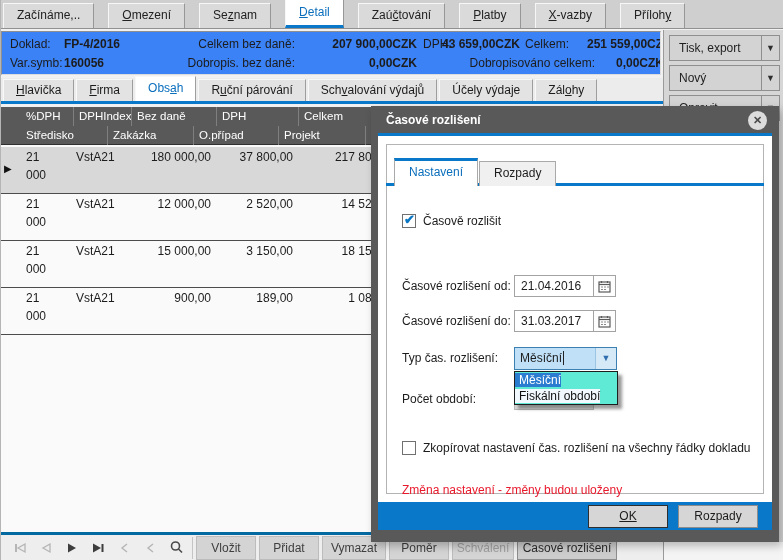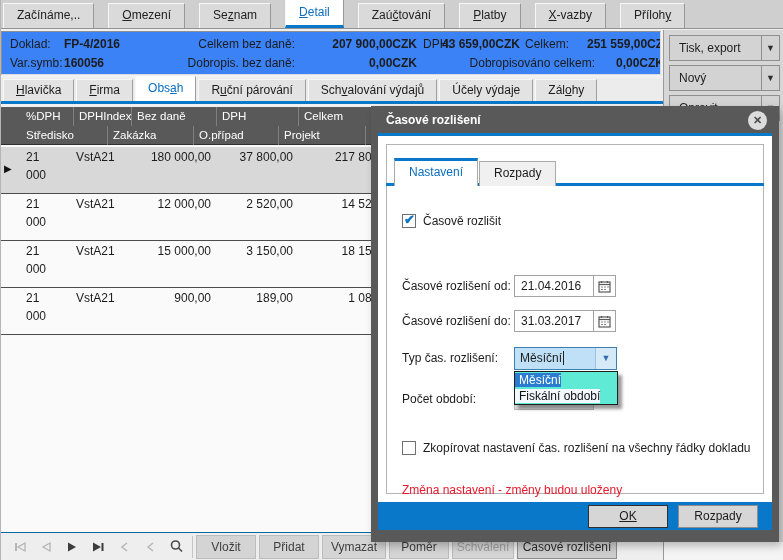--- a/index.html
+++ b/index.html
@@ -52,21 +52,21 @@
     font-size:11.5px; padding-left:5px; border-right:1px solid #7f7f7f; overflow:hidden; white-space:nowrap; }
   .gutterhead { position:absolute; left:0; top:0; width:20px; height:38px;
     background:#4f4f4f; border-right:1px solid #7f7f7f; text-align:center; }
   .rec { position:absolute; left:0; width:662px; height:47px; border-bottom:1px solid #4c4c4c; }
   .rec.sel { background:#d8d8d8; }
   .dcell { position:absolute; height:18px; line-height:18px; white-space:nowrap; overflow:hidden; }
   .num { text-align:right; }
   .rowmark { position:absolute; left:3px; top:16px; font-size:10px; color:#111; }
   
   .toolbar { position:absolute; left:0; top:532px; width:662px; height:28px;
-    background:#eeeeee; border-top:1px solid #0369a1; display:flex; align-items:center; }
+    background:#eeeeee; border-top:3px solid #0369a1; display:flex; align-items:center; }
   .navico { width:26px; height:20px; display:flex; align-items:center; justify-content:center; cursor:default; }
   .tsep { width:1px; height:22px; background:#c4c4c4; margin:0 3px; }
   .tbtn { height:24px; margin-right:3px; padding:0 10px; background:#d4d4d4;
     border:1px solid #bcbcbc; color:#3f3f3f; display:flex; align-items:center;
     white-space:nowrap; cursor:default; }
   .tbtn.dis { color:#9f9f9f; }
   .tbtn.active { background:#cccccc; border-color:#8d8d8d; color:#2b2b2b; }
   
   .dialog { position:absolute; left:370px; top:106px; width:408px; height:436px;
     background:#595959; padding:0 7px; z-index:10; box-shadow:3px 4px 8px rgba(0,0,0,.25); }

